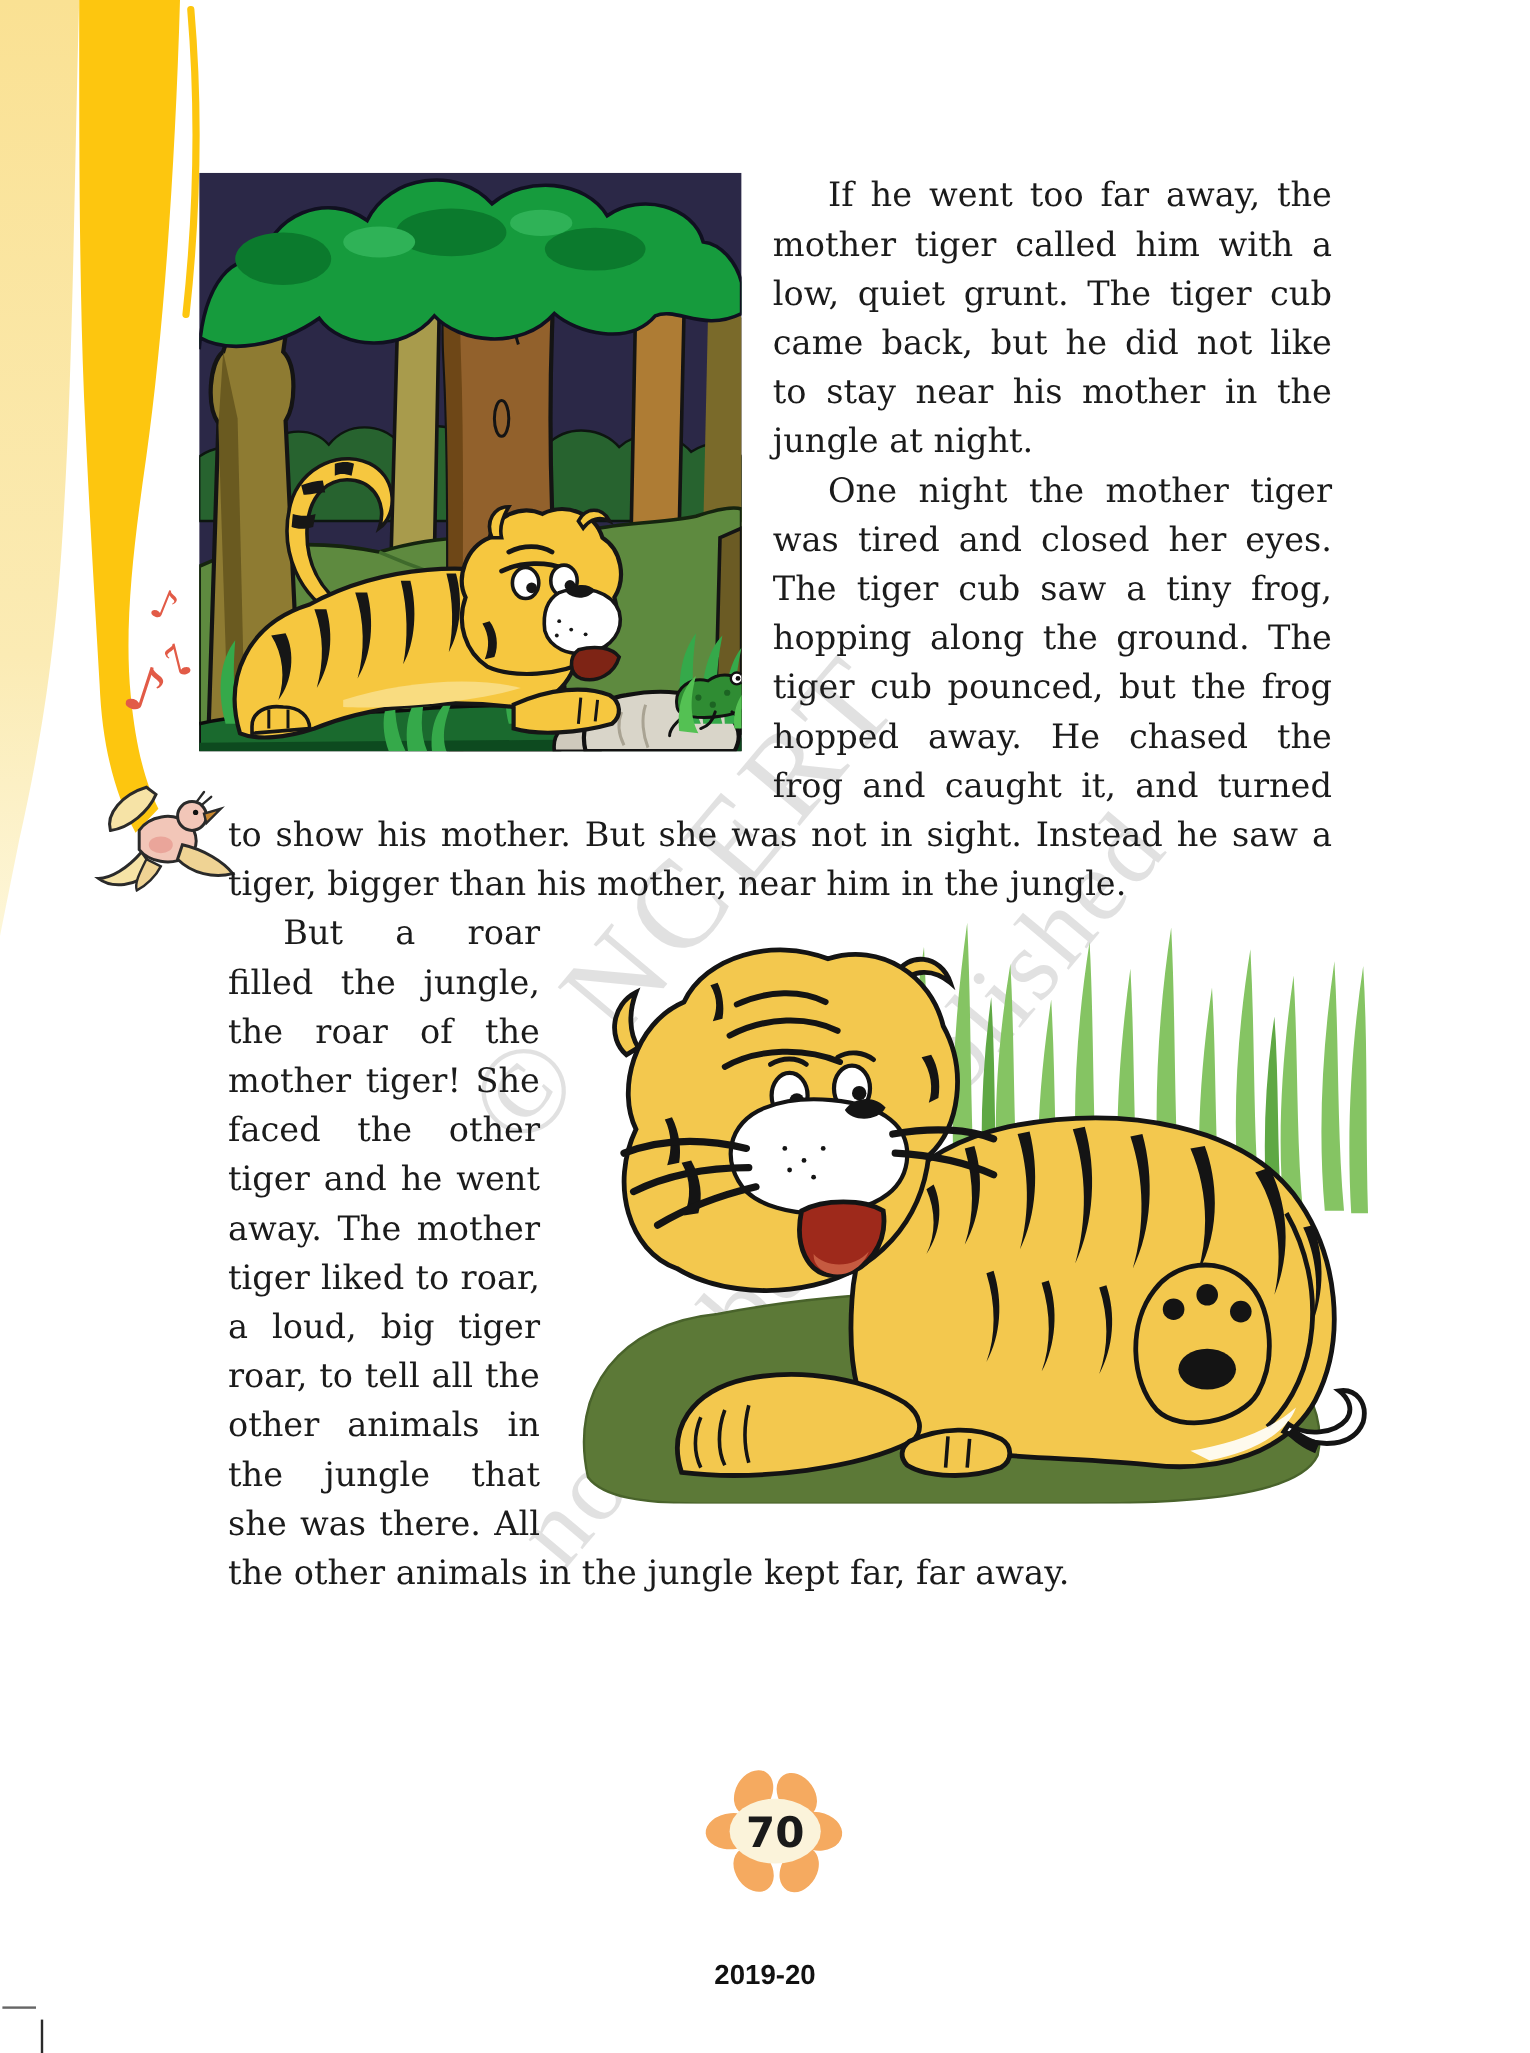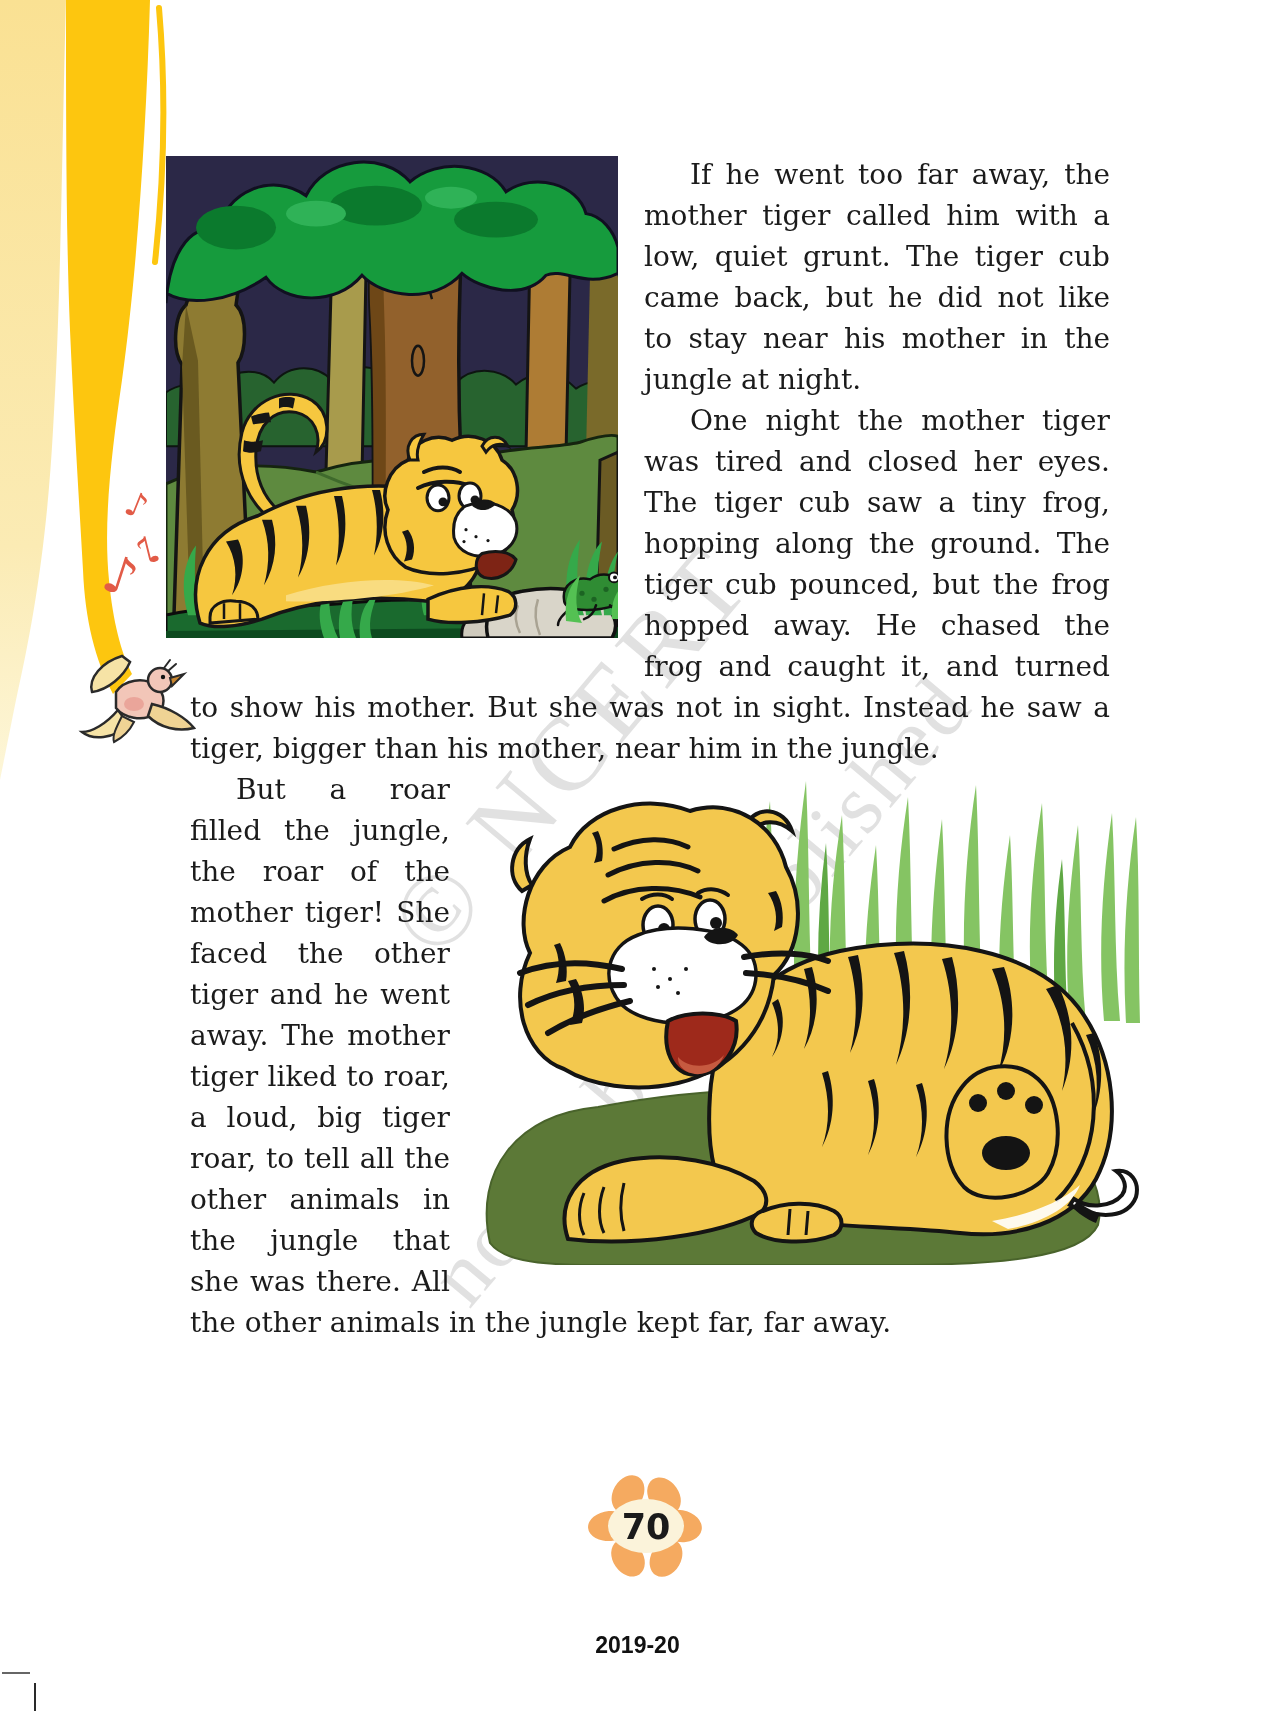--- a/index.html
+++ b/index.html
@@ -18,21 +18,21 @@
   .notes span{position:absolute;color:#E25B47;font-family:"DejaVu Sans",sans-serif;line-height:1;}
   .notes .n1{left:28px;top:0;font-size:34px;transform:rotate(22deg);}
   .notes .n2{left:38px;top:44px;font-size:37px;transform:rotate(-14deg) scaleX(-1);}
   .notes .n3{left:6px;top:62px;font-size:52px;transform:rotate(18deg);}
   
   .wm{position:absolute;z-index:1;color:rgba(70,70,70,0.16);font-family:"Liberation Serif",serif;
       text-align:center;white-space:nowrap;pointer-events:none;}
   .wm1{left:140px;top:690px;width:860px;font-size:104px;letter-spacing:8px;transform:rotate(-50deg);}
   .wm2{left:190px;top:940px;width:1020px;font-size:86px;letter-spacing:3px;transform:rotate(-50deg);}
   
-  .content{position:absolute;left:190px;top:142px;width:920px;z-index:4;margin-top:12px;}
+  .content{position:absolute;left:190px;top:142px;width:920px;z-index:4;}
   .content p{margin:0;font-size:28px;line-height:41px;text-align:justify;text-indent:46px;}
   .fig-jungle{float:left;width:452px;height:482px;margin:2px 26px 42px -24px;}
   .fig-tiger{float:right;width:668px;height:492px;margin:4px -30px 8px 22px;}
   
   .badge{position:absolute;left:584px;top:1474px;z-index:4;}
   .badge text{font-family:"DejaVu Sans",sans-serif;font-weight:bold;font-size:35px;}
   
   .footer{position:absolute;left:0;top:1632px;width:1275px;text-align:center;z-index:4;
           font-family:"Liberation Sans",sans-serif;font-weight:bold;font-size:23px;color:#111;}
 </style>

